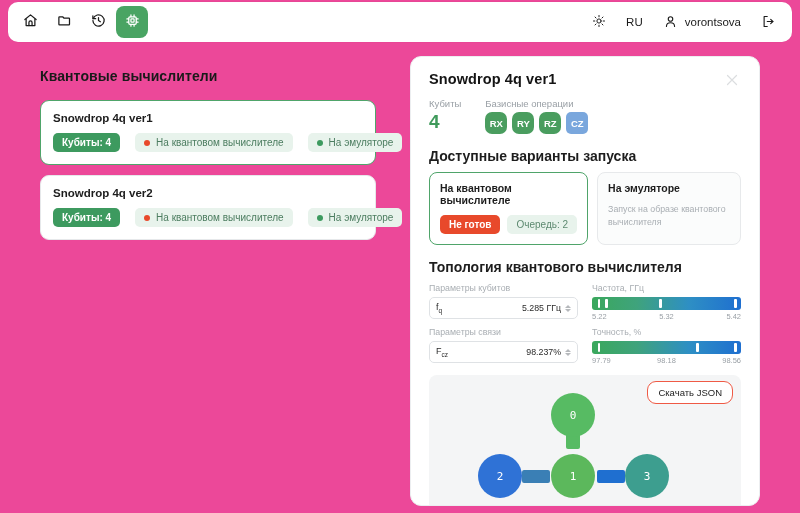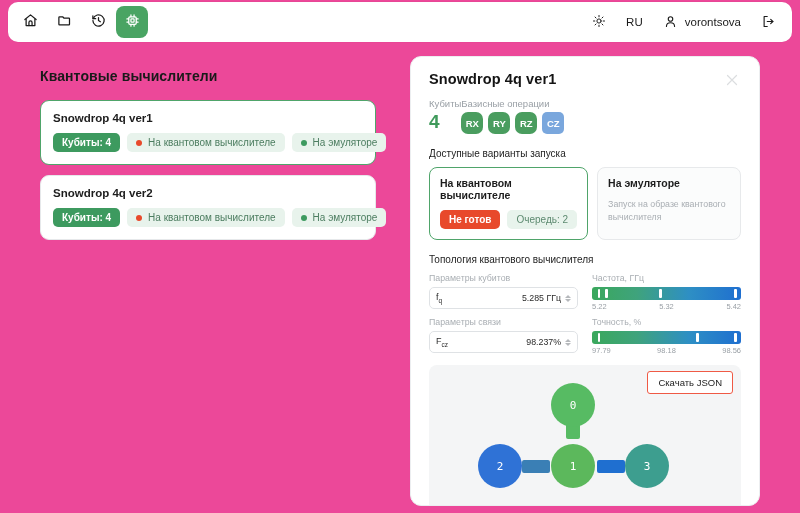--- a/index.html
+++ b/index.html
@@ -45,52 +45,52 @@
   .page-title {
     font-size: 14px; font-weight: 700; color: #1a1a1a; letter-spacing: .1px;
     margin: 4px 0 16px 0;
   }
   .qc-card {
     background: #ffffff; border-radius: 9px; border: 1px solid #e6e8ea;
     padding: 11px 12px 12px 12px; margin-bottom: 10px;
   }
   .qc-card.selected { border: 1.5px solid #4fa46a; }
   .qc-card-title { font-size: 11.5px; font-weight: 700; color:#1d1d1d; margin-bottom: 9px; }
-  .chips { display:flex; gap: 7px; align-items:center; flex-wrap: nowrap; }
+  .chips { display:flex; gap: 15px; align-items:center; flex-wrap: nowrap; }
   .chip {
     font-size: 10px; border-radius: 5px; padding: 4px 9px; white-space: nowrap;
     display:flex; align-items:center; gap:6px;
   }
   .chip-solid { background:#3d9a5f; color:#ffffff; font-weight:700; }
   .chip-soft { background:#e8f3ec; color:#4c7d60; }
   .dot { width:6px; height:6px; border-radius:50%; display:inline-block; flex:none; }
   .dot-red { background:#e8492b; }
   .dot-green { background:#3d9a5f; }
 
   
   .panel {
     position: absolute; left: 410px; top: 56px; width: 350px; height: 450px;
     background: #ffffff; border-radius: 11px; border:1px solid #eceef0;
     padding: 14px 18px 0 18px; overflow: hidden;
   }
   .panel-head { display:flex; align-items:flex-start; justify-content:space-between; }
   .panel-title { font-size: 14.5px; font-weight: 700; color:#141414; letter-spacing:.1px; }
   .close-x { width:18px; height:18px; cursor:pointer; opacity:.35; }
-  .meta-row { display:flex; align-items:flex-start; gap: 0; margin-top: 9px; }
+  .meta-row { display:flex; align-items:flex-start; gap: 24px; margin-top: 9px; }
   .meta-label { font-size: 9.5px; color:#9aa0a6; margin-bottom: 3px; }
   .qubit-num { font-size: 19px; font-weight: 700; color:#3f9a5b; line-height: 1; margin-top:1px;}
   .ops { display:flex; gap:5px; }
   .op {
     width: 22px; height: 22px; border-radius: 5px; color:#ffffff;
     font-size: 9.5px; font-weight: 700; display:flex; align-items:center; justify-content:center;
   }
   .op-green { background:#4a9d5f;border-radius:7px; }
   .op-blue { background:#7aa7dd; }
 
-  .section-title { font-size: 10px; font-weight: 400; color:#1d1d1d; margin: 14px 0 8px 0; }
+  .section-title { font-size: 14px; font-weight: 700; color:#1d1d1d; margin: 14px 0 8px 0; }
 
   .run-opts { display:flex; gap: 9px; }
   .run-card {
     flex: 1 1 0; border-radius: 8px; padding: 9px 10px 10px 10px; min-height: 62px;
     border: 1px solid #e7e9eb; background:#fbfcfc;
   }
   .run-card.active { border:1.5px solid #4fa46a; background:#ffffff; }
   .run-card-title { font-size: 10.5px; font-weight: 700; color:#1d1d1d; margin-bottom: 9px; }
   .run-badges { display:flex; gap:7px; align-items:center; }
   .badge {
@@ -126,21 +126,21 @@
   .gmark { position:absolute; top:2px; width:2.5px; height:9px; background:#ffffff; border-radius:1px; }
   .gticks { display:flex; justify-content:space-between; margin-top:2px; }
   .gtick { font-size: 7.5px; color:#9aa0a6; font-family:Liberation Sans, sans-serif; }
 
   
   .topo {
     position: relative; margin-top: 8px; height: 150px; background:#f4f5f6; border-radius: 8px;
   }
   .dl-json {
     position:absolute; right: 8px; top: 6px;
-    border: 1.5px solid #ef5a45; background:#ffffff; border-radius: 3px;
+    border: 1.5px solid #ef5a45; background:#ffffff; border-radius: 9px;
     font-size: 9.5px; color:#1d1d1d; padding: 5px 10px; cursor:pointer;
   }
   .node {
     position:absolute; border-radius:50%; display:flex; align-items:center; justify-content:center;
     color:#ffffff; font-size: 11px; font-family:"DejaVu Sans Mono", monospace;
   }
   .link { position:absolute; border-radius:2px; }
 </style>
 </head>
 <body>

